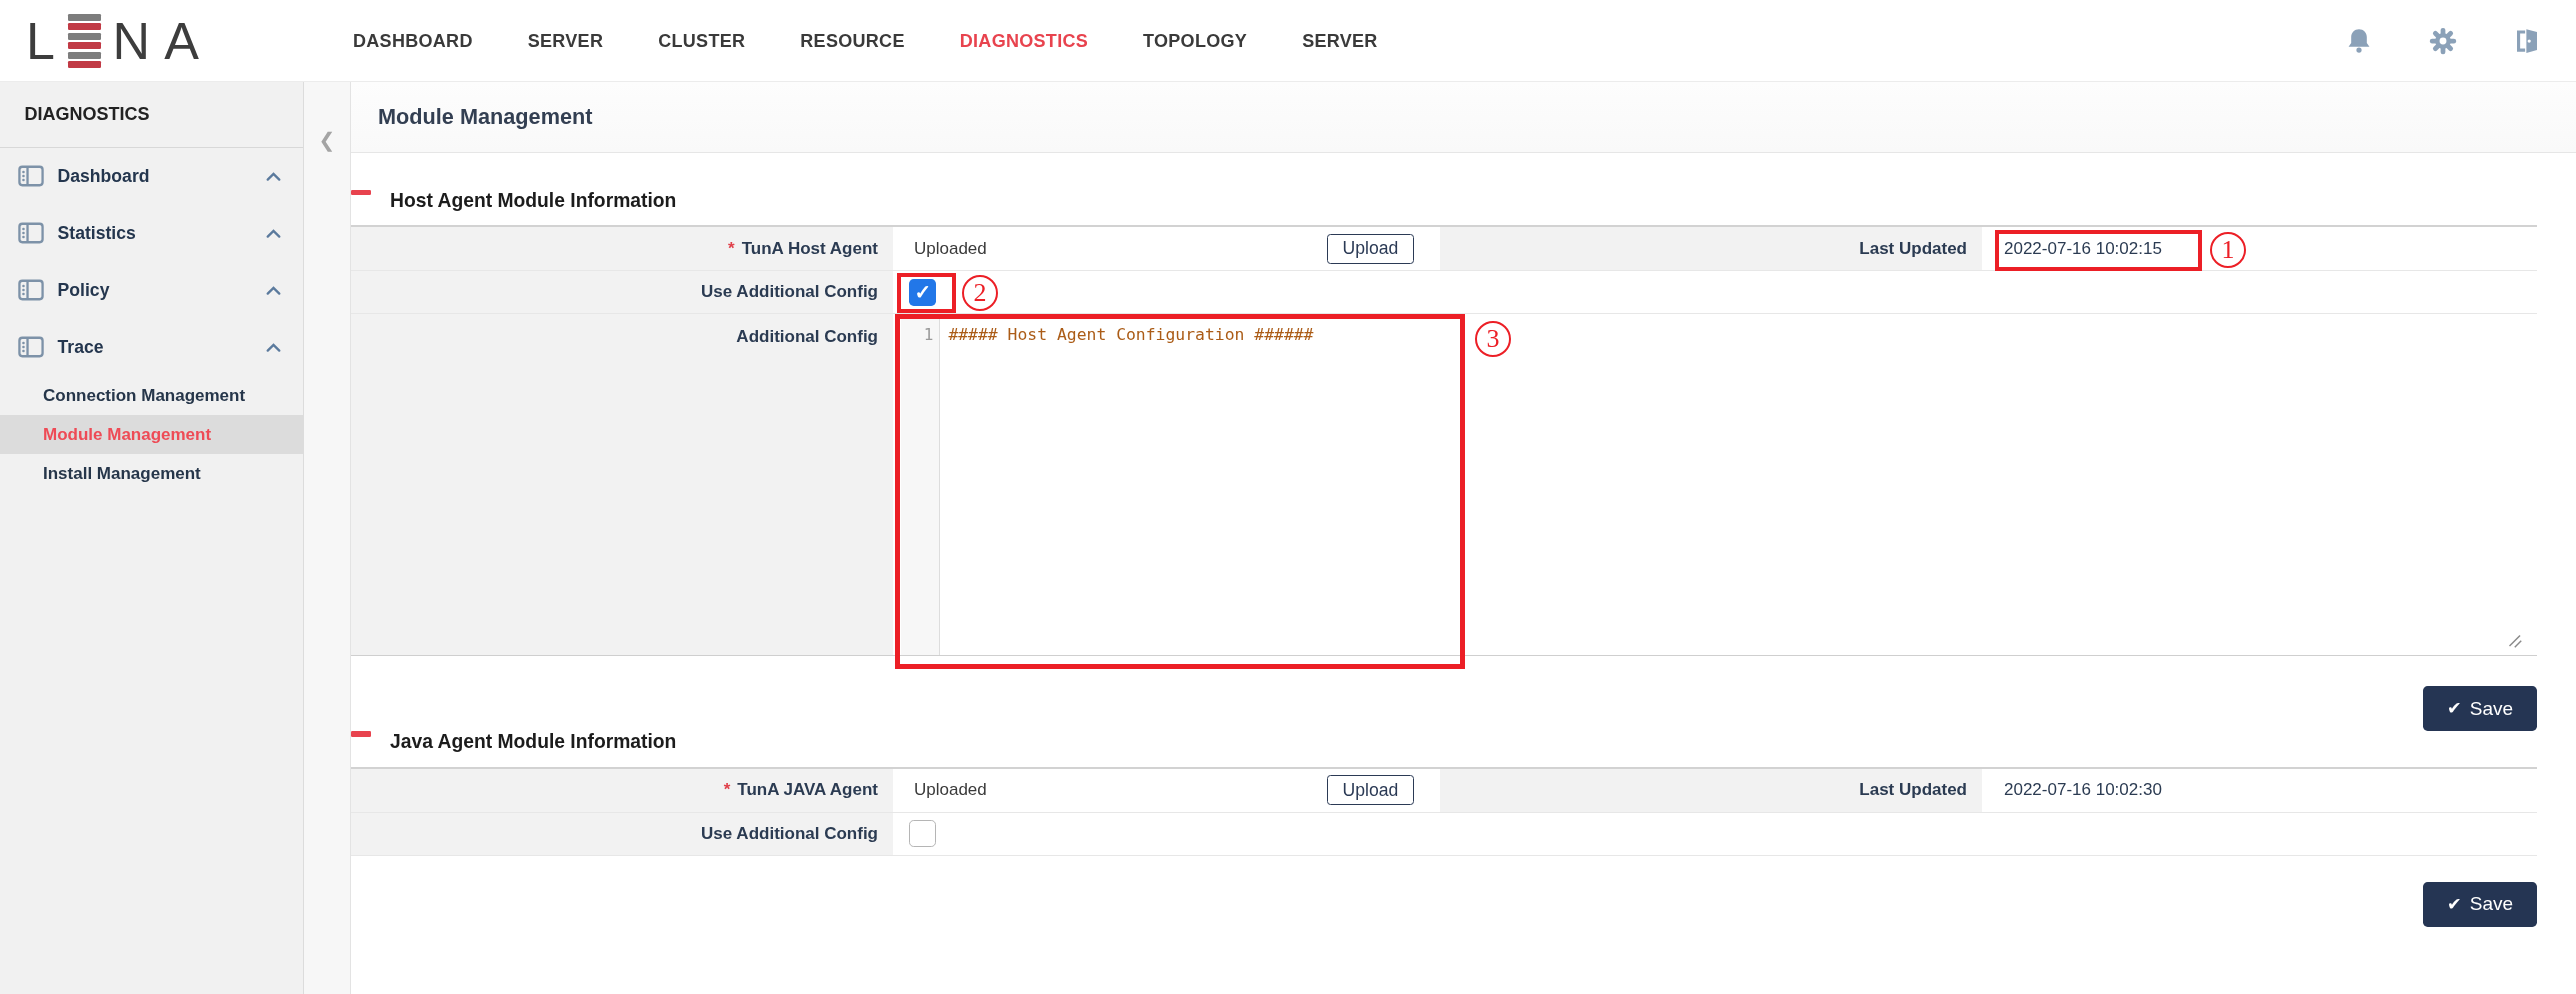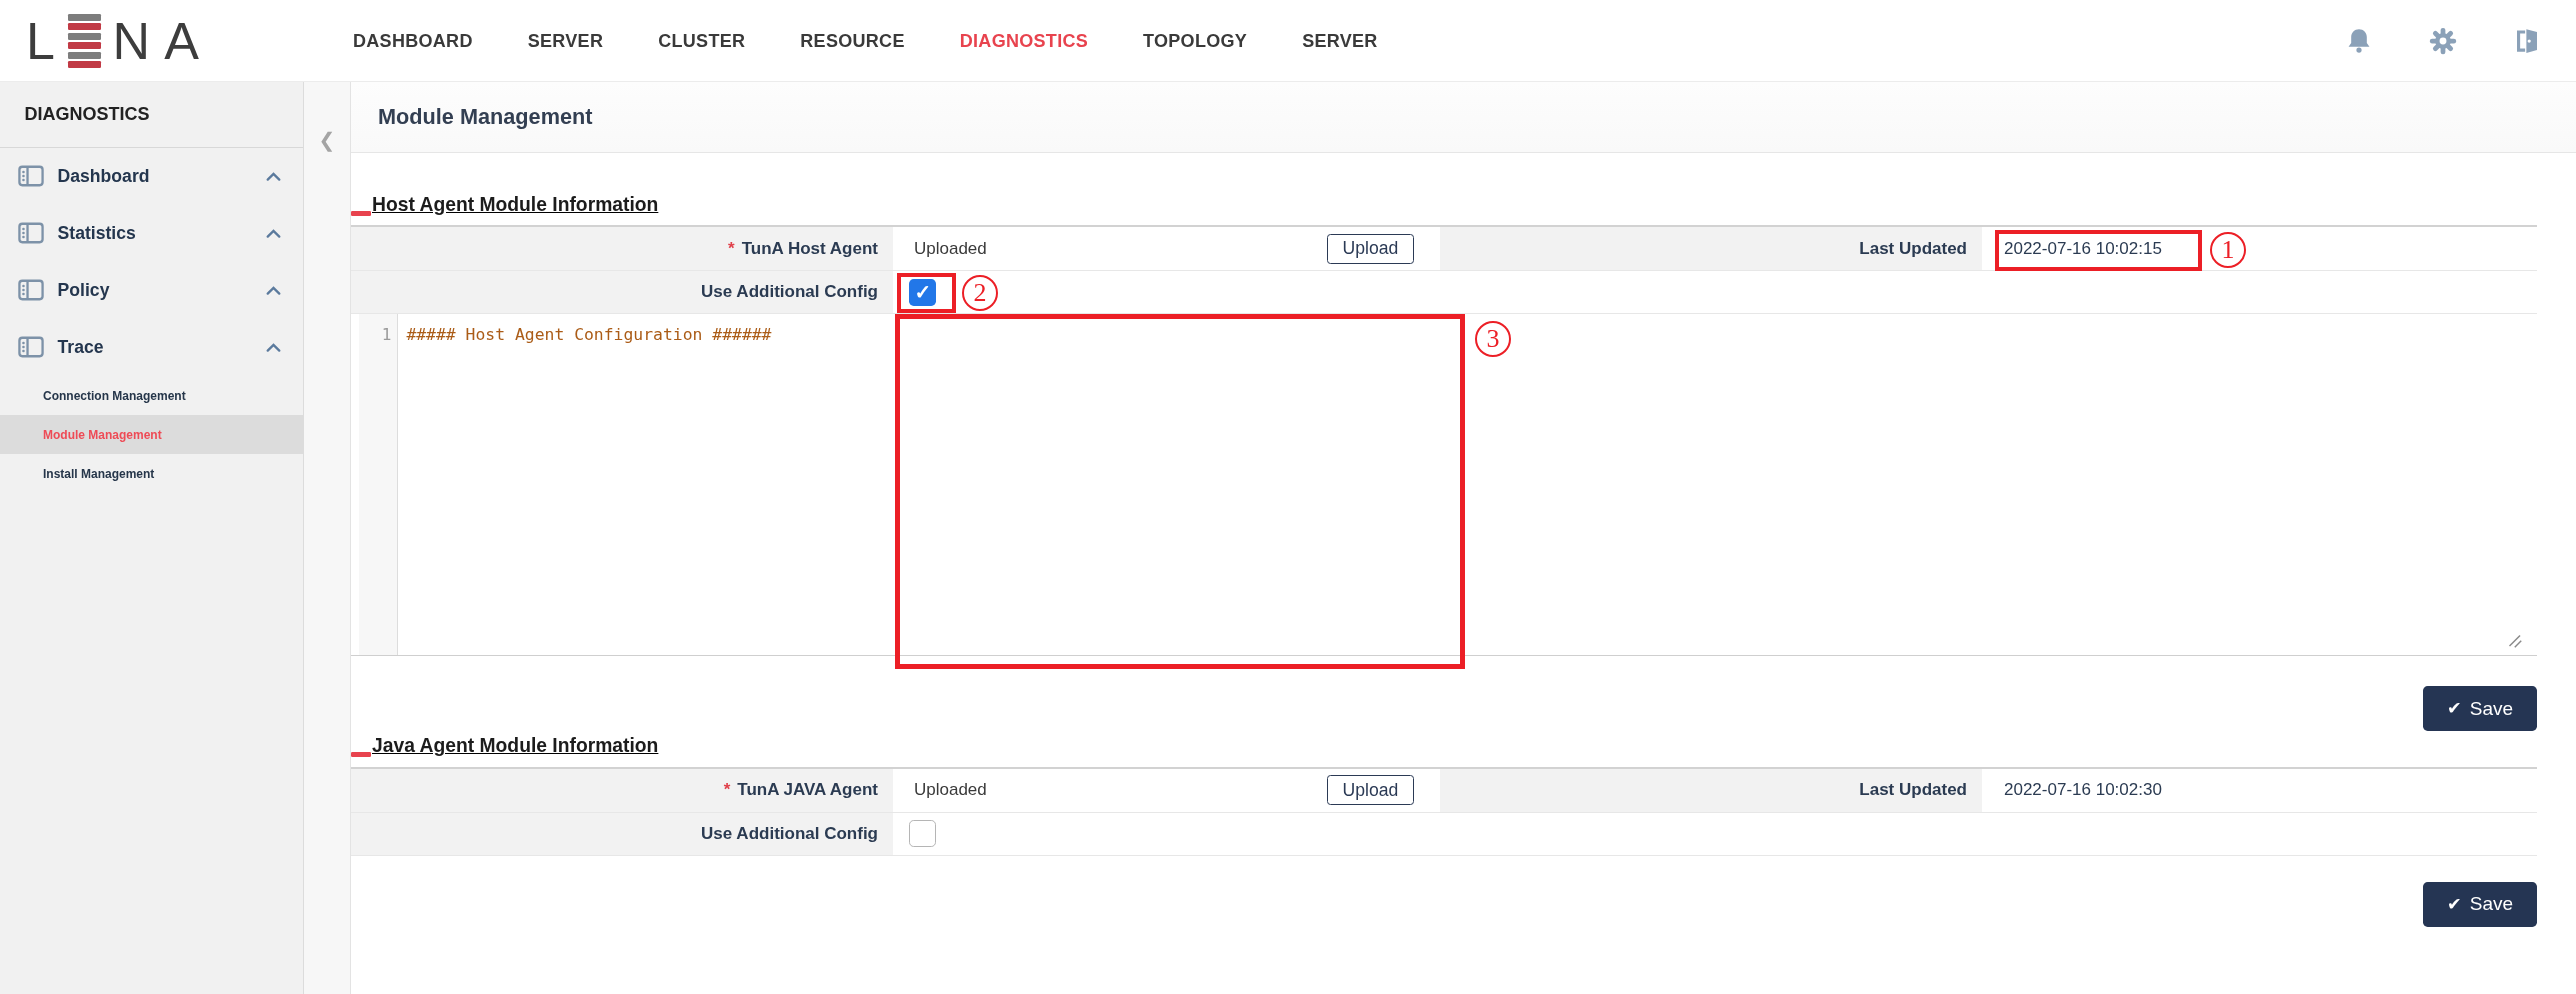--- a/index.html
+++ b/index.html
@@ -24,36 +24,36 @@
   .layout { display:flex; height:912px; }
 
   
   .sidebar { width:304px; background:#f1f1f1; border-right:1.2px solid #dcdcdc; }
   .sidebar-title { height:66px; display:flex; align-items:center; padding-left:24.6px;
                    font-size:18px; font-weight:bold; color:#222; border-bottom:1.2px solid #d8d8d8; }
   .menu-item { height:57px; display:flex; align-items:center; padding:0 22px 0 17.6px; gap:14px; cursor:pointer; }
   .menu-item .label { flex:1; font-size:17.6px; font-weight:bold; color:#24364e; }
   .menu-item.red .label { color:#f0515c; }
   .submenu-item { height:39px; display:flex; align-items:center; padding-left:43px;
-                  font-size:12px; font-weight:bold; color:#26364a; cursor:pointer; }
+                  font-size:17px; font-weight:bold; color:#26364a; cursor:pointer; }
   .submenu-item.active { background:#dcdcdc; color:#ee4b56; }
 
   
   .collapse-strip { width:47px; background:#f7f7f7; border-right:1.2px solid #e3e3e3;
                     display:flex; justify-content:center; }
   .collapse-chevron { margin-top:46px; font-size:20px; color:#a4a4a4; cursor:pointer; }
 
   
   .main { flex:1; display:flex; flex-direction:column; background:#fff; }
   .page-header { height:71px; display:flex; align-items:center; padding-left:27px;
                  background:linear-gradient(#fdfdfd,#f9f9f9); border-bottom:1.2px solid #e6e6e6; }
   .page-title { font-size:21.7px; font-weight:bold; color:#333f52; }
   .content { flex:1; padding-right:39px; }
 
-  .section-title { display:flex; align-items:flex-end; gap:1px; height:26px;text-decoration:underline; }
+  .section-title { display:flex; align-items:flex-start; gap:19px; height:26px; }
   .section-title.first { margin-top:37px; }
   .section-title.second { }
   .section-dash { width:20px; height:5.3px; border-radius:1.2px; background:#e8434e; }
   .section-title .txt { font-size:19.3px; font-weight:bold; color:#1c1c1c; }
 
   .tbl { margin-top:9.4px; border-top:2.3px solid #d2d2d2; }
   .row { display:flex; border-bottom:1.8px solid #e7e7e7; }
   .row.h76 { height:44px; }
   .row.h73 { height:43px; }
   .row.editor-row { height:342px; border-bottom:1.8px solid #cfcfcf; }
@@ -280,20 +280,21 @@
         </div>
 
         <div class="row h73">
           <div class="cell-label">Use Additional Config</div>
           <div class="cell-check">
             <span class="checkbox checked"></span>
           </div>
         </div>
 
         <div class="row editor-row">
+          <div class="cell-label top">Additional Config</div>
           <div class="cell-editor">
             <div class="editor-gutter">1</div>
             <div class="editor-code">##### Host Agent Configuration ######</div>
             <span class="resize-handle">
               <svg width="16.4" height="16.4" viewBox="0 0 28 28">
                 <line x1="6" y1="24" x2="24" y2="6" stroke="#8a8a8a" stroke-width="2.5"></line>
                 <line x1="15" y1="26" x2="26" y2="15" stroke="#8a8a8a" stroke-width="2.5"></line>
               </svg>
             </span>
           </div>

